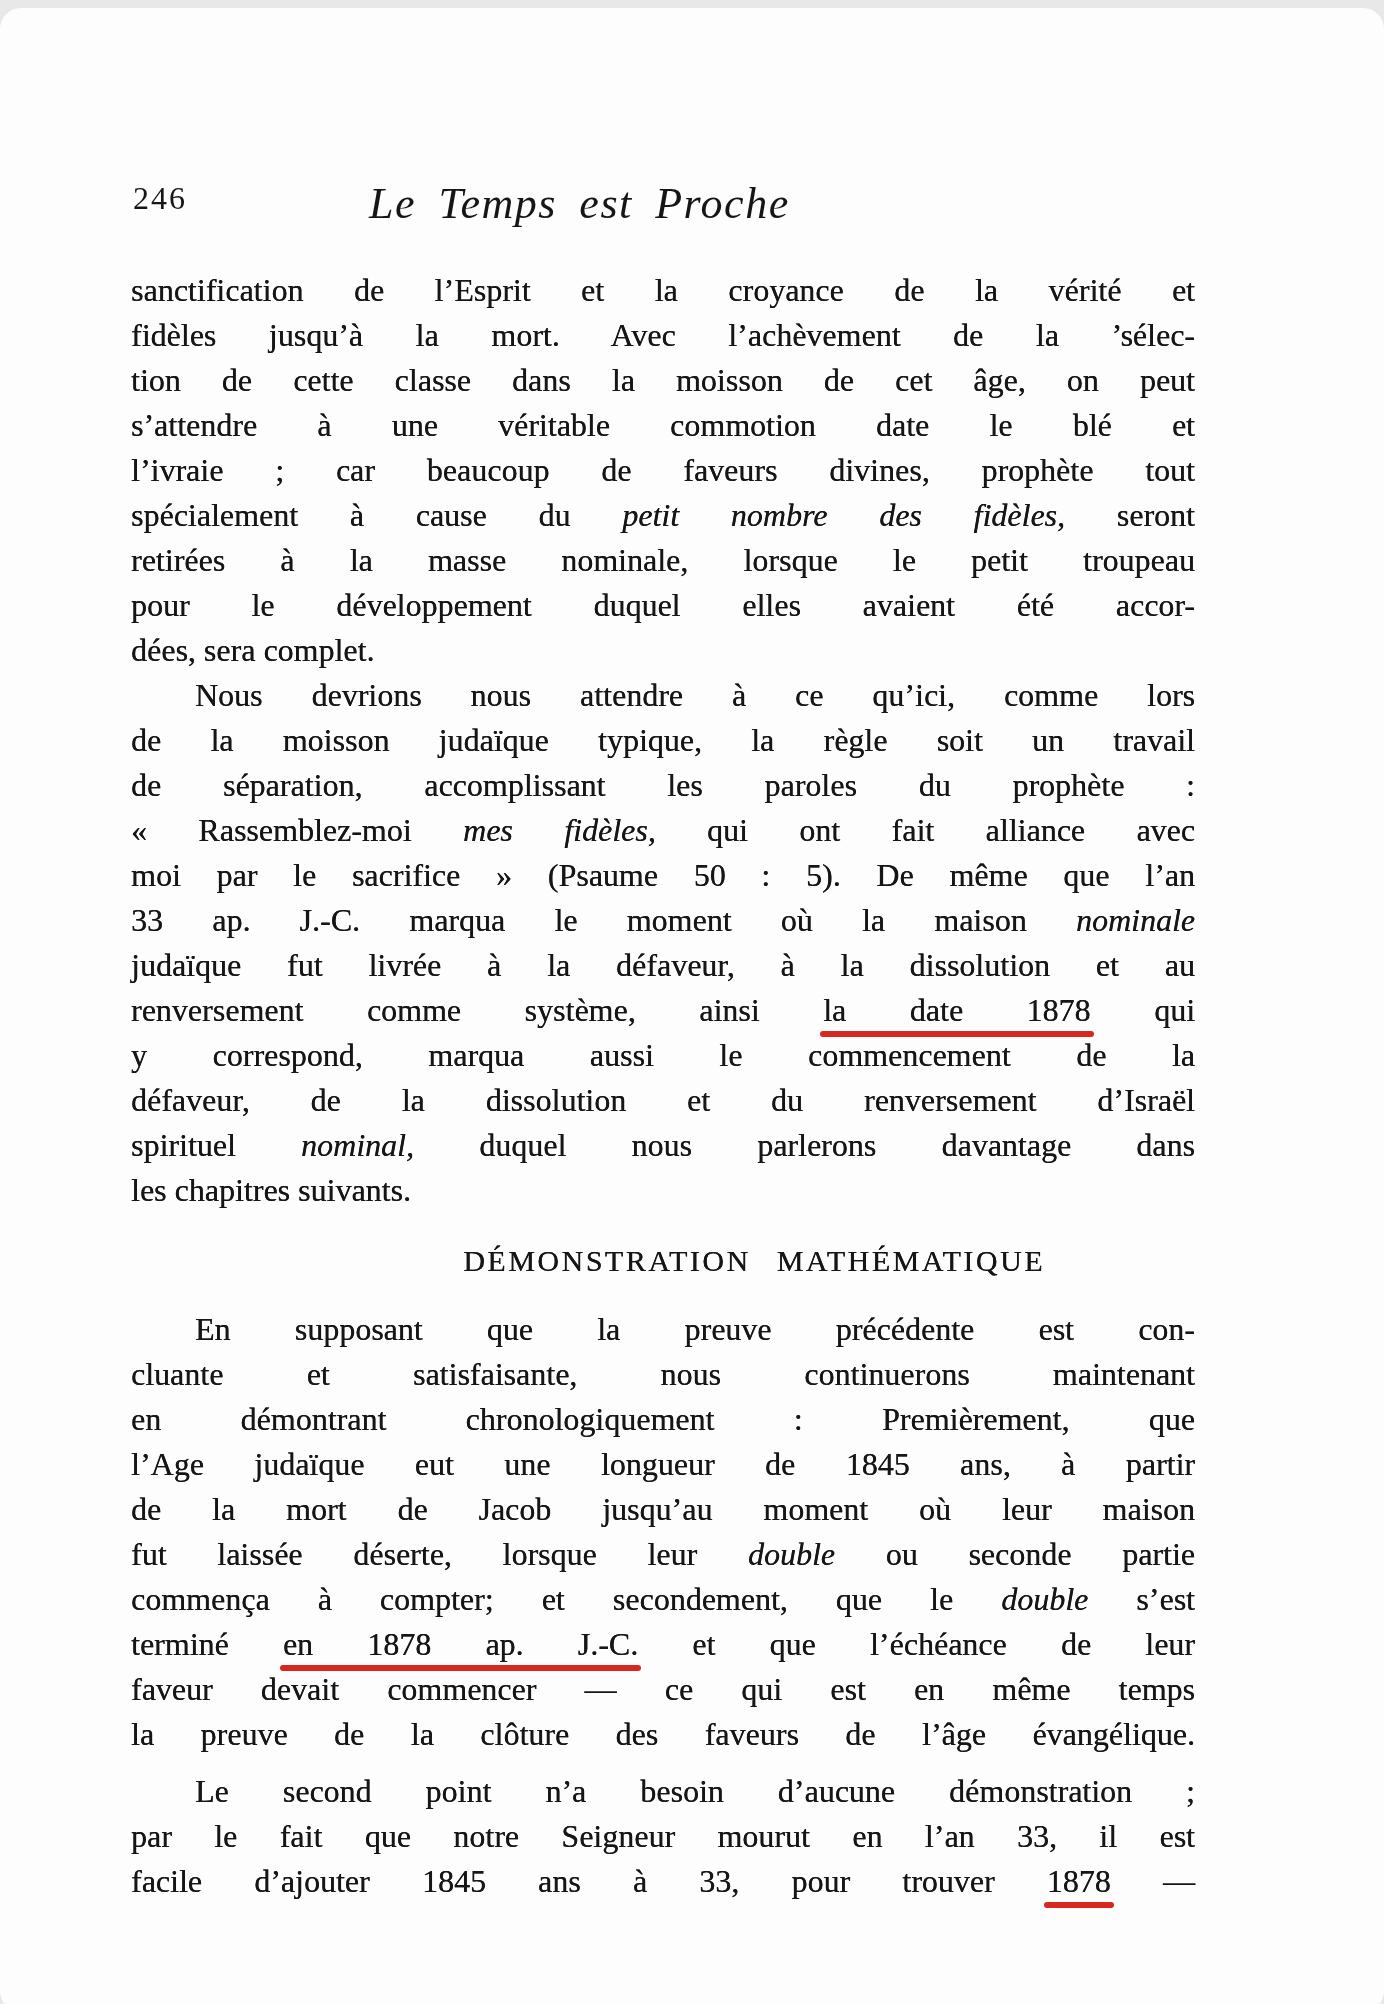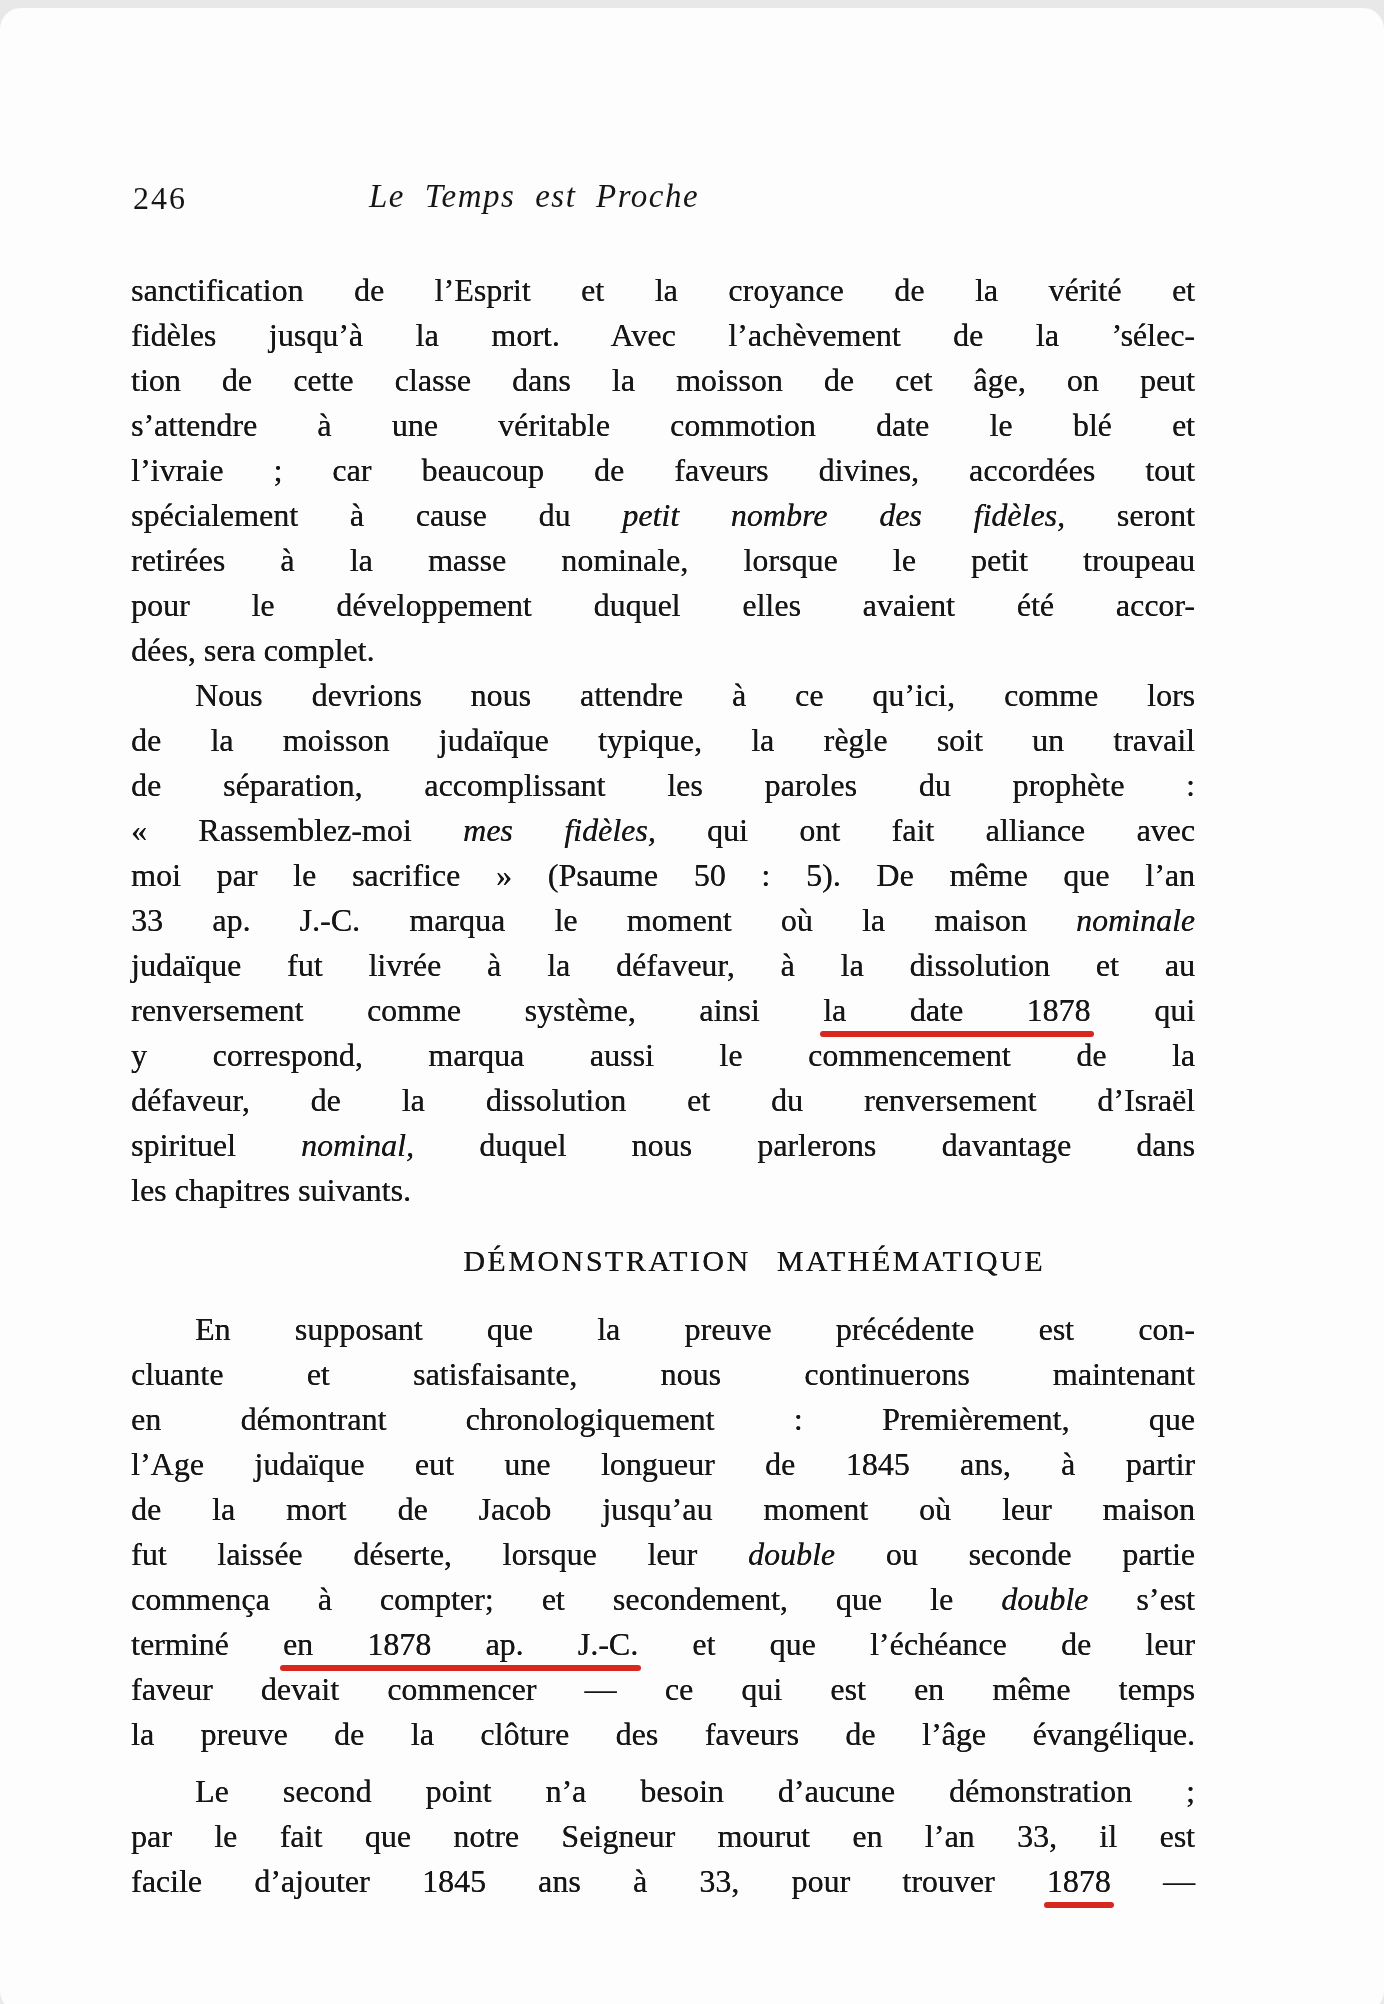--- a/index.html
+++ b/index.html
@@ -20,21 +20,21 @@
     padding-top:170px;
   }
   
   .header{position:relative;height:46px;}
   .pagenum{
     position:absolute;left:2px;top:2px;
     font-size:32px;letter-spacing:2px;
   }
   .running-title{
     position:absolute;left:238px;top:0;
-    font-style:italic;font-size:33px;
+    font-style:italic;font-size:44px;
     letter-spacing:1.5px;word-spacing:10px;
   }
   
   .paras{display:block;}
   .paras-top{margin-top:44px;}
   .para{margin:0;}
   .line{
     font-size:32px;line-height:45px;
     text-align:justify;text-align-last:justify;
     white-space:normal;
@@ -73,21 +73,21 @@
       <span class="pagenum">246</span>
       <span class="running-title">Le Temps est Proche</span>
     </div>
 
     <div class="paras paras-top">
         <div class="para">
           <div class="line"><span>sanctification de l’Esprit et la croyance de la vérité et</span></div>
           <div class="line"><span>fidèles jusqu’à la mort. Avec l’achèvement de la ’sélec-</span></div>
           <div class="line"><span>tion de cette classe dans la moisson de cet âge, on peut</span></div>
           <div class="line"><span>s’attendre à une véritable commotion date le blé et</span></div>
-          <div class="line"><span>l’ivraie ; car beaucoup de faveurs divines, accordées tout</span></div>
+          <div class="line"><span>l’ivraie ; car beaucoup de faveurs divines, prophète tout</span></div>
           <div class="line"><span>spécialement à cause du </span><span class="it">petit nombre des fidèles,</span><span> seront</span></div>
           <div class="line"><span>retirées à la masse nominale, lorsque le petit troupeau</span></div>
           <div class="line"><span>pour le développement duquel elles avaient été accor-</span></div>
           <div class="line last"><span>dées, sera complet.</span></div>
         </div>
         <div class="para indent">
           <div class="line"><span>Nous devrions nous attendre à ce qu’ici, comme lors</span></div>
           <div class="line"><span>de la moisson judaïque typique, la règle soit un travail</span></div>
           <div class="line"><span>de séparation, accomplissant les paroles du prophète :</span></div>
           <div class="line"><span>« Rassemblez-moi </span><span class="it">mes fidèles,</span><span> qui ont fait alliance avec</span></div>

